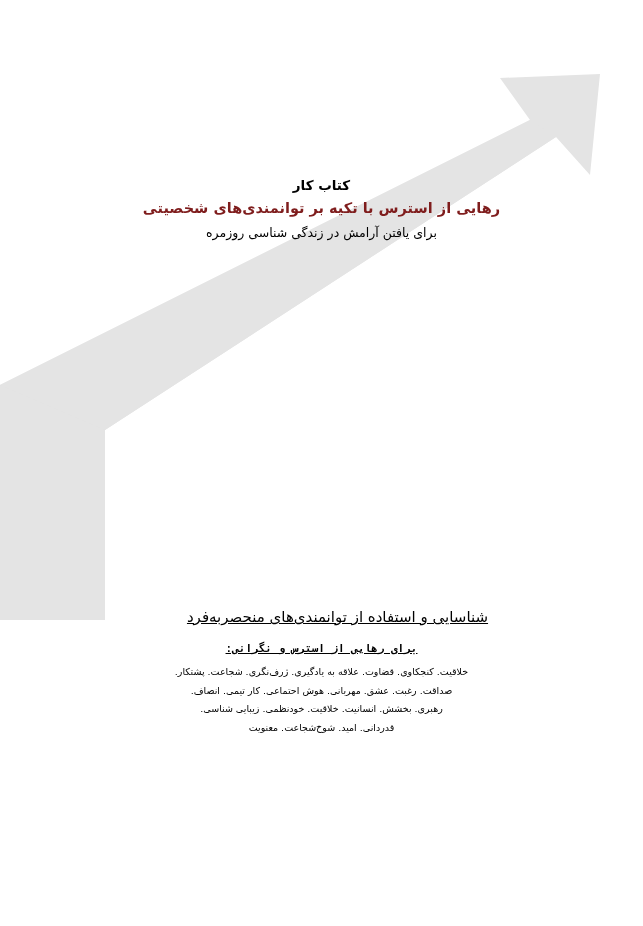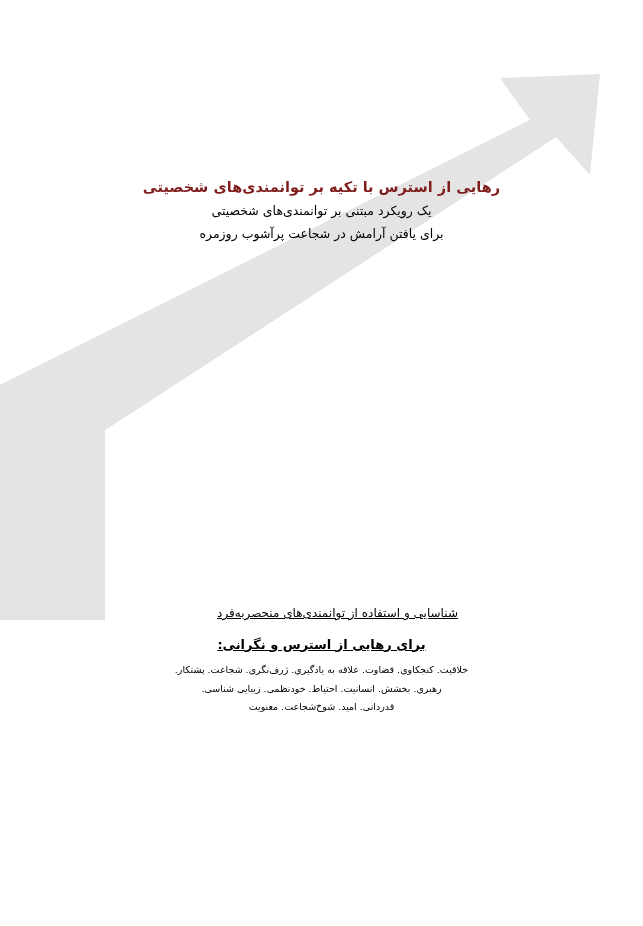--- a/index.html
+++ b/index.html
@@ -68,33 +68,34 @@
   }
   .lower-block {
     position: absolute;
     top: 600px;
     left: 0;
     width: 643px;
     text-align: center;
     direction: rtl;
   }
   .section-heading {
-    font-size: 12px;
+    font-size: 15px;
     font-weight: normal;
     color: #000000;
     text-decoration: underline;
     line-height: 2.3;
     padding-left: 32px;
   }
   .section-subheading {
-    font-size: 13px;
+    font-size: 11px;
     font-weight: bold;
     color: #000000;
     text-decoration: underline;
     line-height: 2.6;
+    font-family: Liberation Mono, monospace;
   }
   .strength-line {
     font-size: 9.5px;
     font-weight: normal;
     color: #000000;
     line-height: 1.95;
     text-align: center;
   }
 </style>
 </head>
@@ -104,27 +105,28 @@
 
   <svg class="arrow-graphic" viewBox="0 0 643 926" preserveAspectRatio="none" aria-hidden="true">
     <path d="M 0 430 L 0 385 L 530 120 L 500 78 L 600 74 L 590 175 L 556 137 L 105 430 Z" fill="#e4e4e4"></path>
     <path d="M 0 385 L 0 620 L 105 620 L 105 430 Z" fill="#e4e4e4"></path>
     <path d="M 105 430 L 556 137 L 530 120 L 0 385 Z" fill="#e4e4e4"></path>
   </svg>
 
   <div class="content">
 
     <div class="title-block">
+      <div class="title-line-1">کتاب کار</div>
       <div class="title-line-2">رهایی از استرس با تکیه بر توانمندی‌های شخصیتی</div>
-      <div class="subtitle-line-1">یک رویکرد مبتنی بر توانمندی‌های شخصیتی</div>
-      <div class="subtitle-line-2">برای یافتن آرامش در شجاعت پرآشوب روزمره</div>
+      <div class="subtitle-line-2">برای یافتن آرامش در زندگی شناسی روزمره</div>
     </div>
 
     <div class="lower-block">
       <div class="section-heading">شناسایی و استفاده از توانمندی‌های منحصربه‌فرد</div>
       <div class="section-subheading">برای رهایی از استرس و نگرانی:</div>
       <div class="strength-line">خلاقیت. کنجکاوی. قضاوت. علاقه به یادگیری. ژرف‌نگری. شجاعت. پشتکار.</div>
-      <div class="strength-line">رهبری. بخشش. انسانیت. احتیاط. خودنظمی. زیبایی شناسی.</div>
+      <div class="strength-line">صداقت. رغبت. عشق. مهربانی. هوش احتماعی. کار تیمی. انصاف.</div>
+      <div class="strength-line">رهبری. بخشش. انسانیت. خلاقیت. خودنظمی. زیبایی شناسی.</div>
       <div class="strength-line">قدردانی. امید. شوخ‌شجاعت. معنویت</div>
     </div>
 
   </div>
 </div>
 
 </body></html>

